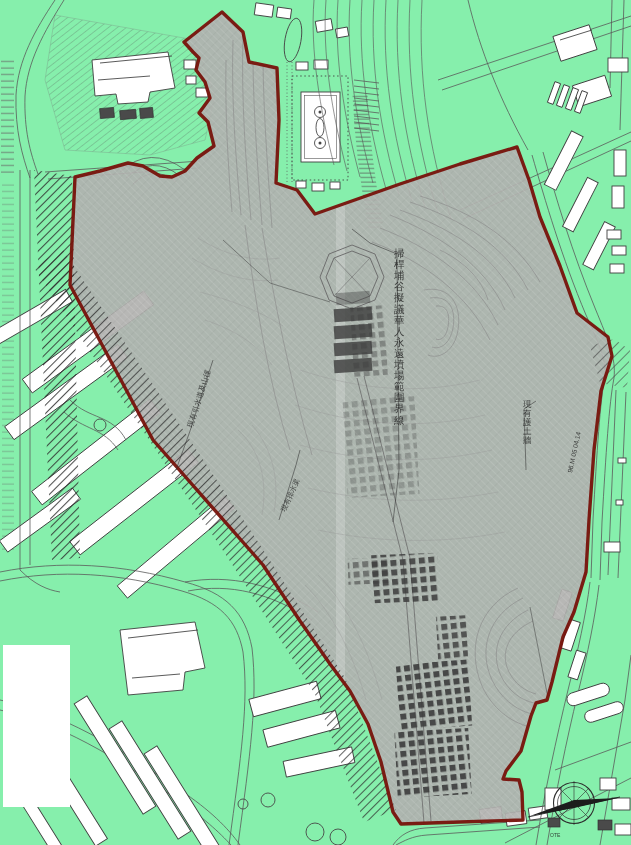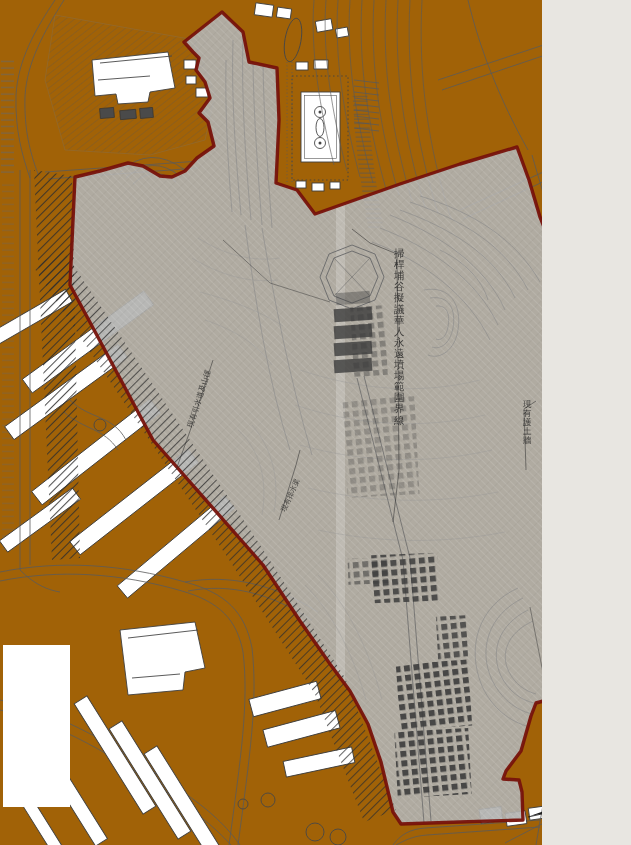--- a/index.html
+++ b/index.html
@@ -1,16 +1,16 @@
 <!DOCTYPE html>
 <html><head>
 <meta charset="utf-8">
 <style>
   html,body{margin:0;padding:0;background:#e8e6e1;}
-  .page{position:relative;width:542px;height:845px;overflow:hidden;background:#a16207;
+  .page{position:relative;width:631px;height:845px;overflow:hidden;background:#86efac;
         font-family:"Liberation Sans",sans-serif;}
   svg{display:block}
   .ink{stroke:#5a5a5a;stroke-width:.8;fill:none}
   .ink2{stroke:#474747;stroke-width:.9;fill:none}
   .bldg{stroke:#3f3f3f;stroke-width:.9;fill:#ffffff}
   .bldgD{stroke:#333;stroke-width:.7;fill:#4a4a4a}
   .contour{stroke:#8b8b8b;stroke-width:.75;fill:none;opacity:.85}
   .contourL{stroke:#979797;stroke-width:.7;fill:none;opacity:.55}
   .survey{stroke:#3c3c3c;stroke-width:.7;fill:none;opacity:.7}
   .annot{fill:#1f1f1f;opacity:.85}

